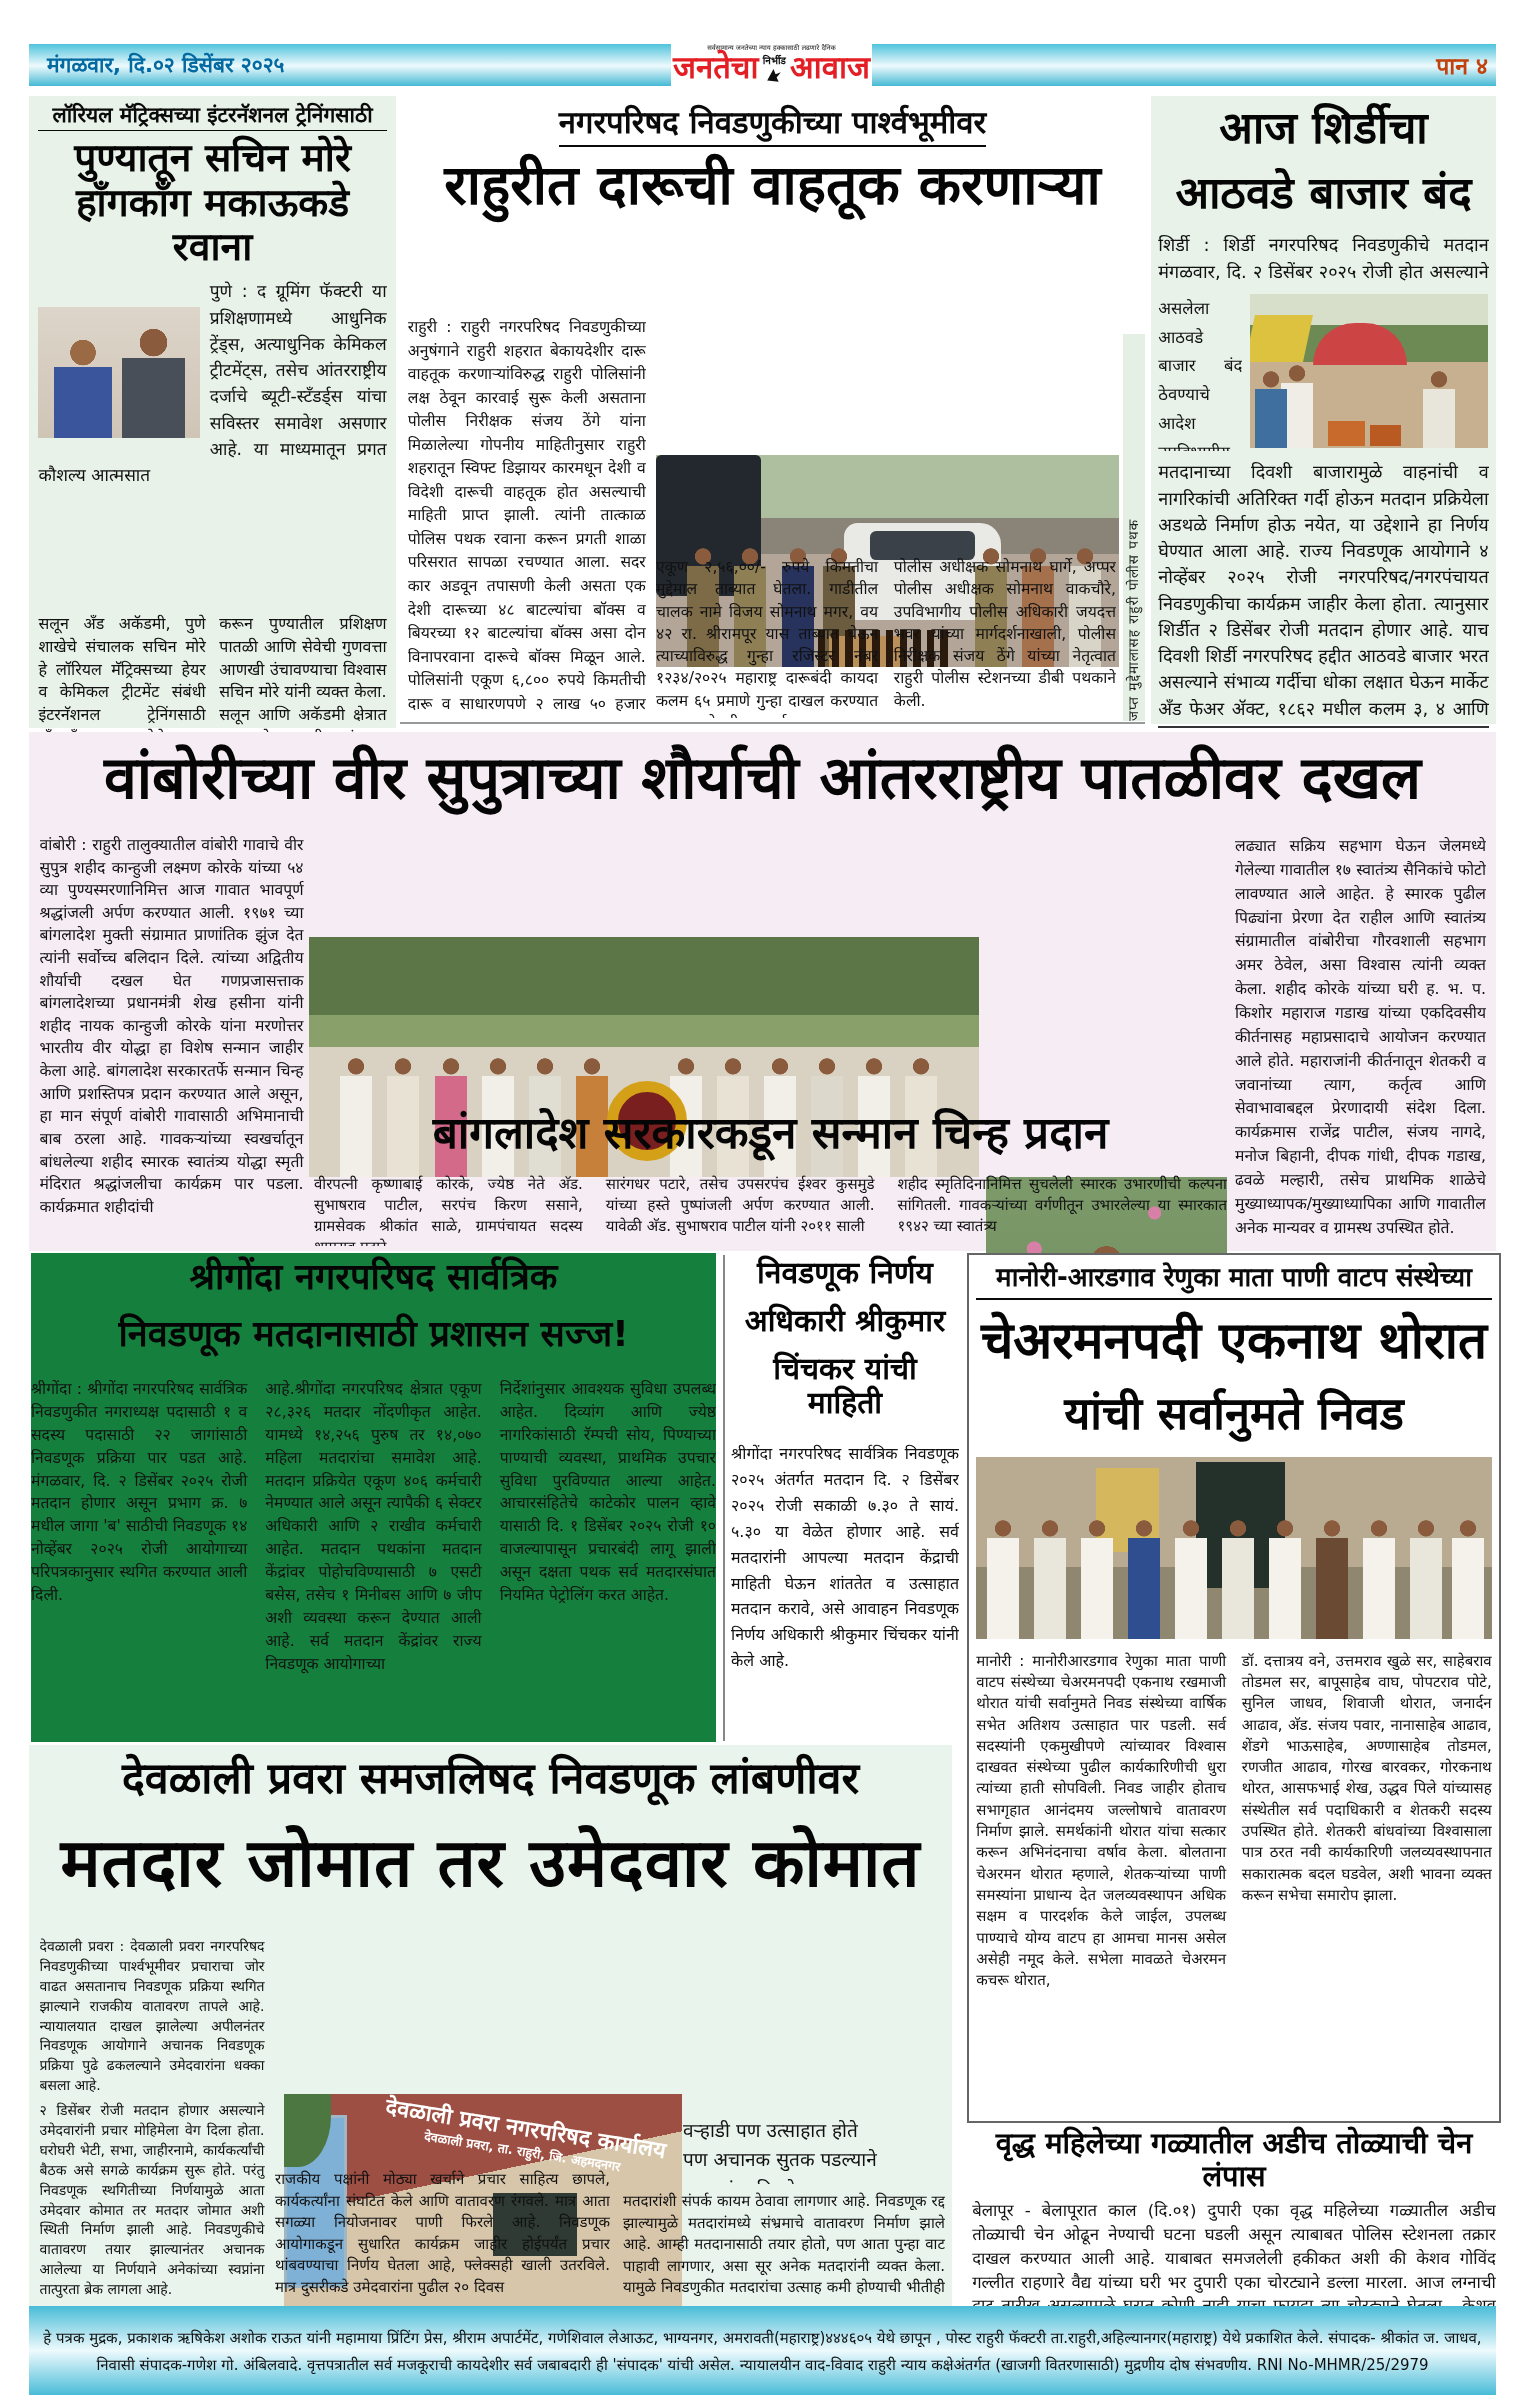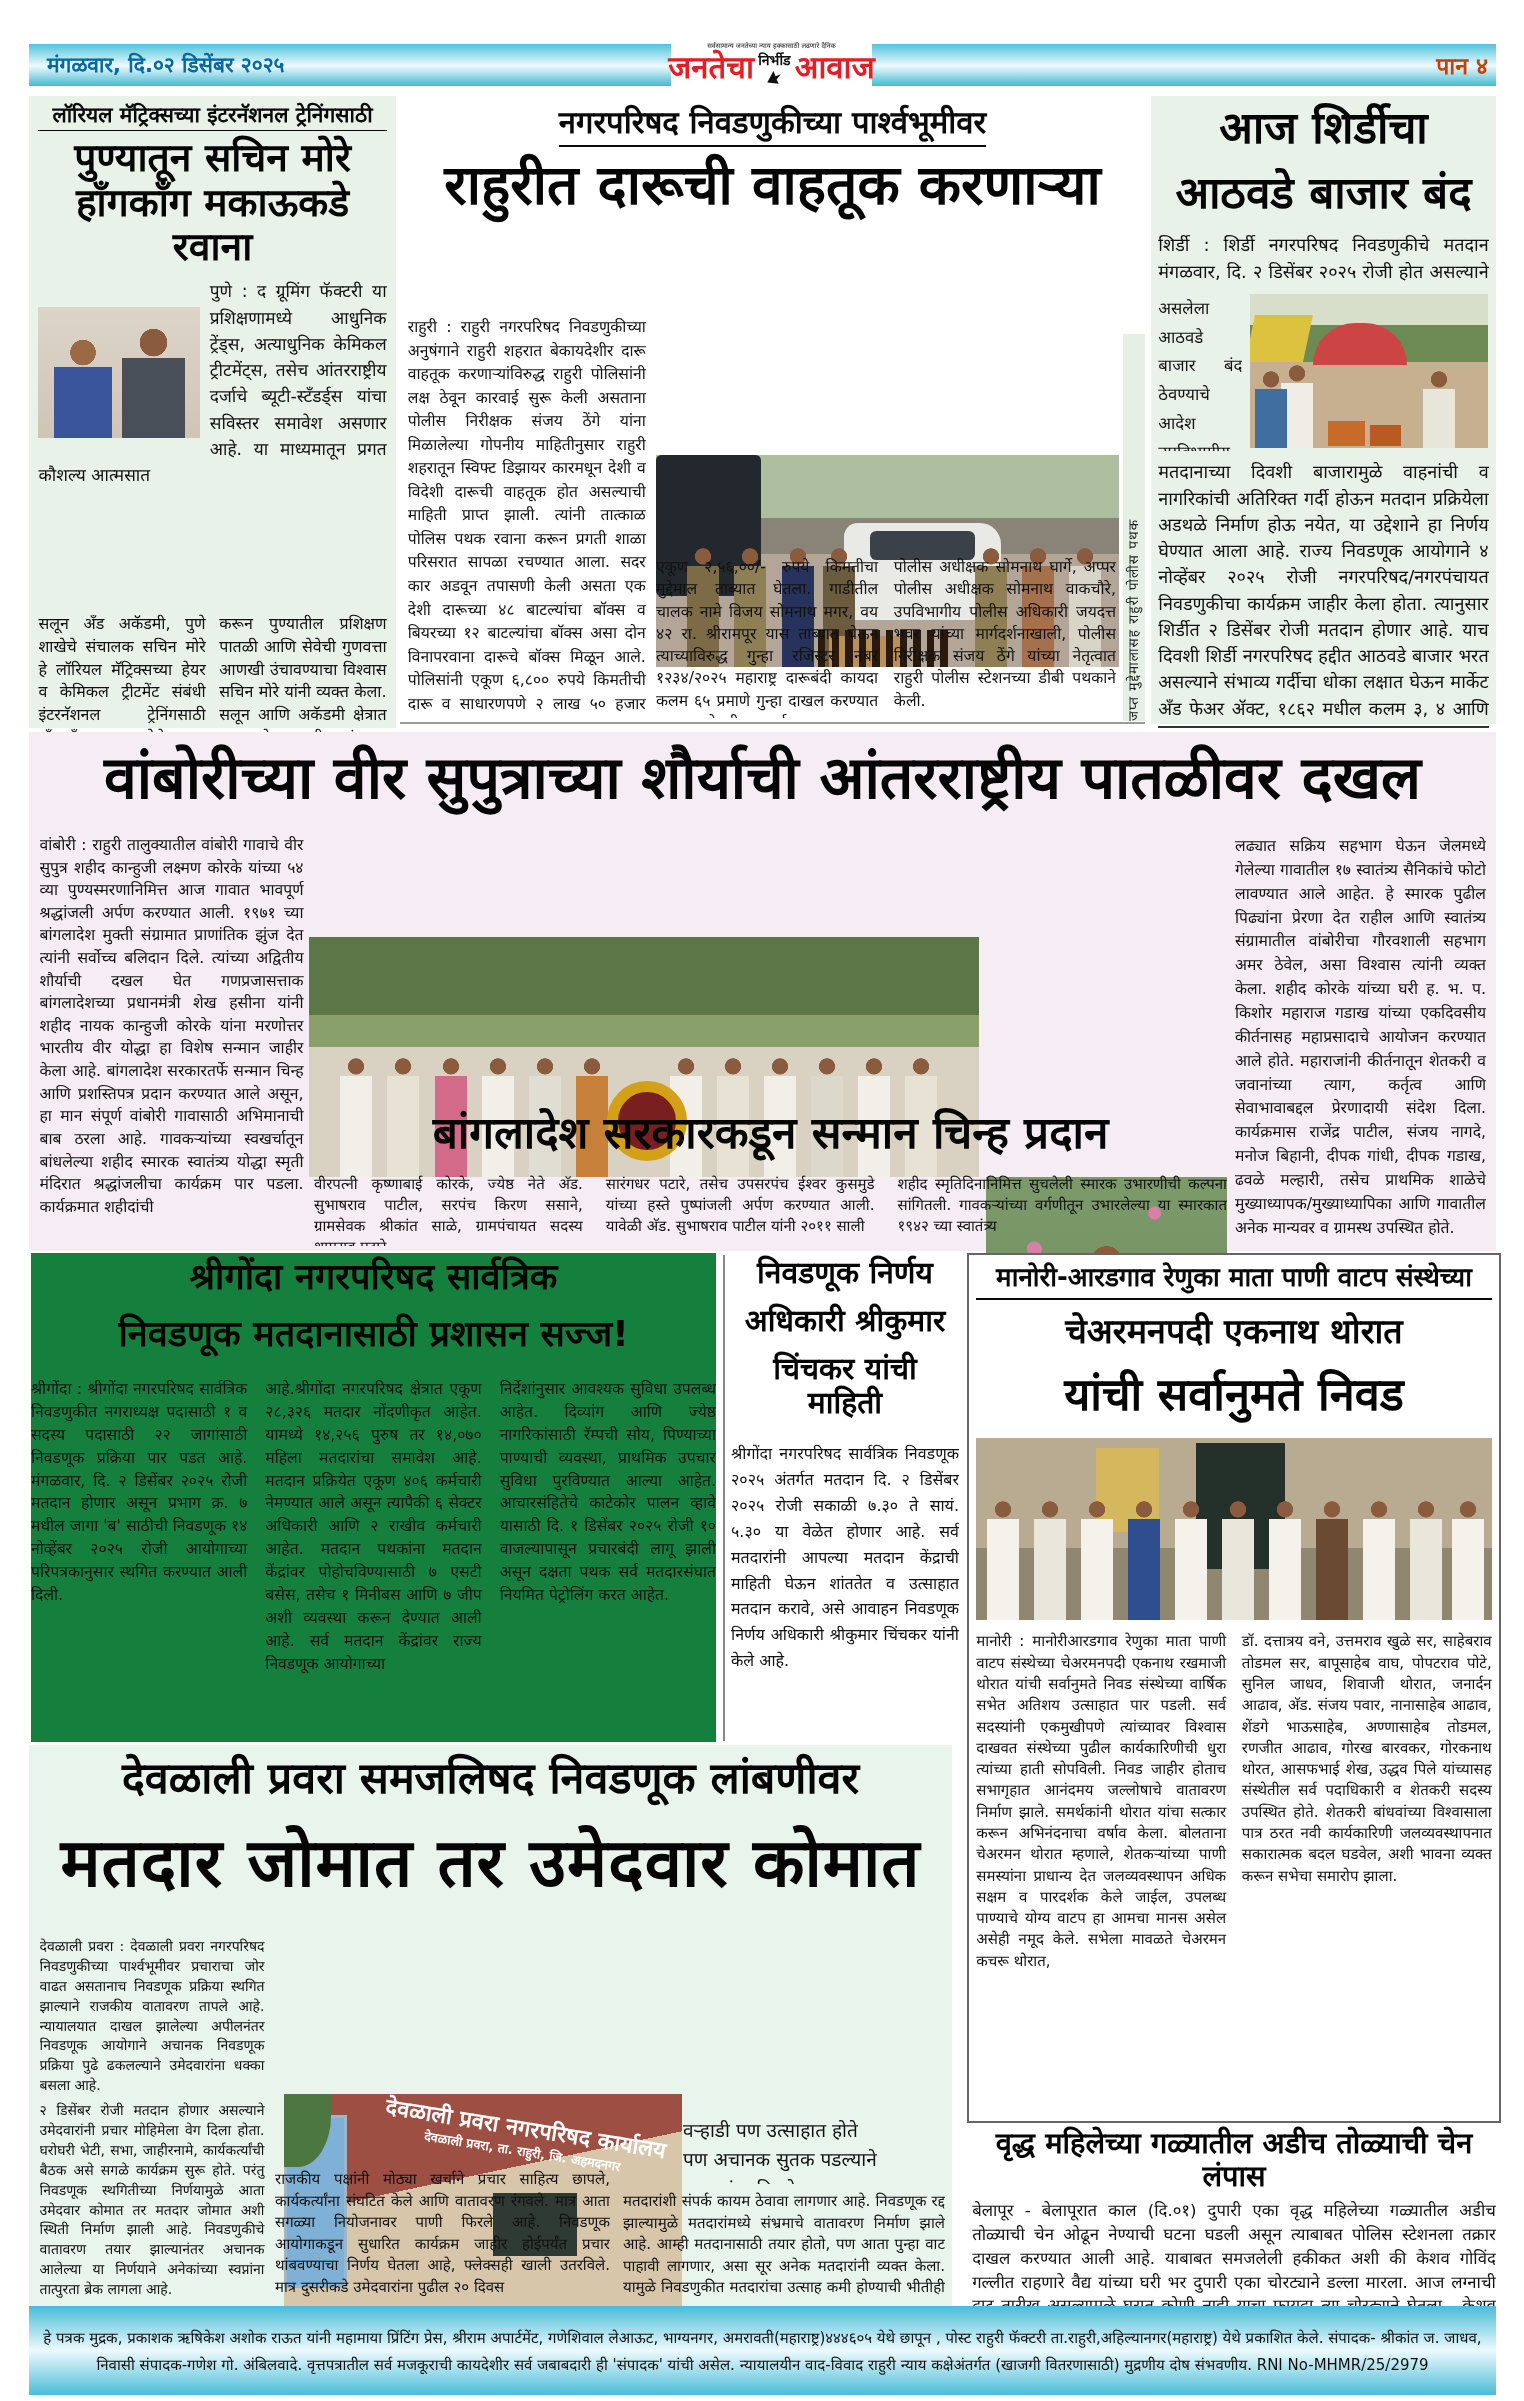--- a/index.html
+++ b/index.html
@@ -14,21 +14,21 @@
   
   .topbar{left:29px;top:44px;width:1467px;height:42px;
           background:linear-gradient(180deg,#4fc3dc 0%,#eefafd 52%,#45b9d4 100%);}
   .topdate{left:47px;top:50px;font-size:21px;font-weight:700;color:#0369a1;}
   .toppage{right:37px;top:49px;font-size:23px;font-weight:700;color:#c2410c;}
   .logobox{left:671px;top:32px;width:201px;height:62px;background:#fff;
            display:flex;flex-direction:column;align-items:center;justify-content:center;}
   .logotag{font-size:6.8px;color:#111;white-space:nowrap;}
   .logorow{display:flex;align-items:center;gap:4.2px;}
   .logoname{font-size:31px;font-weight:700;color:#e31e24;line-height:1;}
-  .logobadge{font-size:14px;color:#111;font-weight:700;}
+  .logobadge{font-size:10px;color:#111;font-weight:700;}
 
   
   .kick{font-weight:700;color:#0a0a0a;}
   .body-sm{font-size:15.7px;line-height:1.42;}
   .cols{display:flex;}
 
   
   .photo{position:relative;overflow:hidden;}
   .person{position:absolute;bottom:0;width:32px;height:120px;border-radius:7.3px 7.3px 0 0;
           background:radial-gradient(circle at 50% 9.4px,#8a5c3d 0 7.8px,rgba(0,0,0,0) 8.4px),
@@ -185,21 +185,21 @@
 
   <div class="abs" style="left:731px;top:1253px;width:228px;height:489px;background:#fff;">
     <div class="ctr hd" style="font-size:30px;margin-top:3.1px;">निवडणूक निर्णय</div>
     <div class="ctr hd" style="font-size:30px;margin-top:13.6px;">अधिकारी श्रीकुमार</div>
     <div class="ctr hd" style="font-size:30px;margin-top:13.6px;">चिंचकर यांची माहिती</div>
     <div class="jt clip" style="margin-top:21px;font-size:16px;line-height:1.62;height:282px;">श्रीगोंदा नगरपरिषद सार्वत्रिक निवडणूक २०२५ अंतर्गत मतदान दि. २ डिसेंबर २०२५ रोजी सकाळी ७.३० ते सायं. ५.३० या वेळेत होणार आहे. सर्व मतदारांनी आपल्या मतदान केंद्राची माहिती घेऊन शांततेत व उत्साहात मतदान करावे, असे आवाहन निवडणूक निर्णय अधिकारी श्रीकुमार चिंचकर यांनी केले आहे.</div>
   </div>
 
   <div class="abs" style="left:967px;top:1253px;width:534px;height:870px;background:#fff;border:2.1px solid #666;box-sizing:border-box;padding:3.1px 7.3px;">
     <div class="ctr kick" style="font-size:26px;border-bottom:2.1px solid #0a0a0a;padding-bottom:4.2px;">मानोरी-आरडगाव रेणुका माता पाणी वाटप संस्थेच्या</div>
-    <div class="ctr hd" style="font-size:34px;margin-top:11.5px;">चेअरमनपदी एकनाथ थोरात</div>
+    <div class="ctr hd" style="font-size:51px;margin-top:11.5px;">चेअरमनपदी एकनाथ थोरात</div>
     <div class="ctr hd" style="font-size:45px;margin-top:18px;">यांची सर्वानुमते निवड</div>
 
     <div class="photo" style="margin-top:18px;width:100%;height:182px;background:linear-gradient(#b9ab91 0 110px,#8f876f 110px);">
       <div class="abs" style="left:220px;top:5.2px;width:89px;height:126px;background:#24312a;"></div>
       <div class="abs" style="left:120px;top:10.5px;width:63px;height:84px;background:#e8c23a;opacity:.6;"></div>
       <span class="person" style="--c:#f4f2ea;left:10.5px;"></span>
       <span class="person" style="--c:#e9e6dc;left:58px;"></span>
       <span class="person" style="--c:#f4f2ea;left:105px;"></span>
       <span class="person" style="--c:#2f4e8f;left:152px;"></span>
       <span class="person" style="--c:#f4f2ea;left:199px;"></span>

